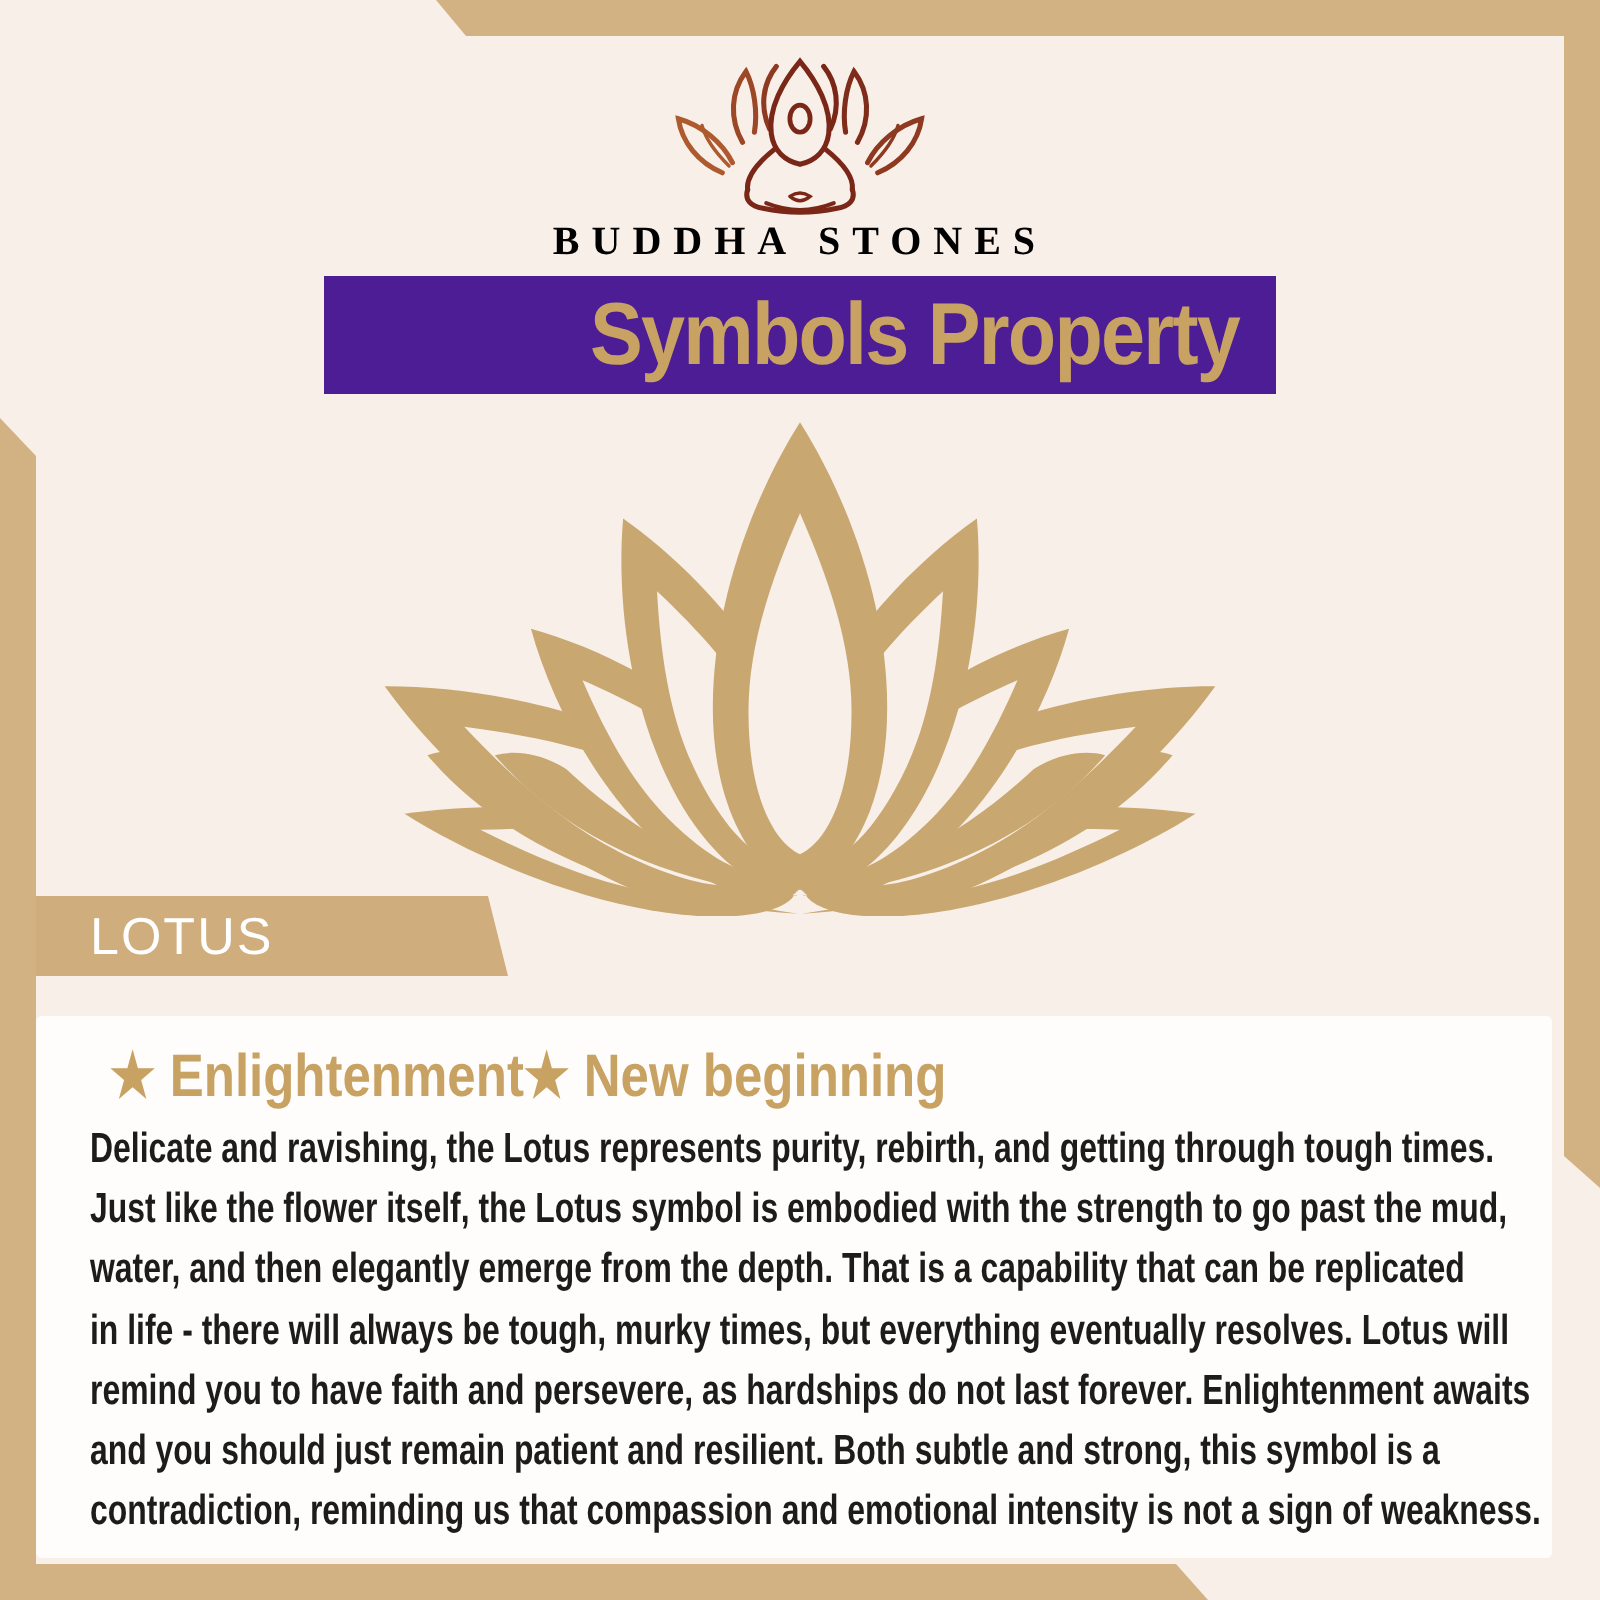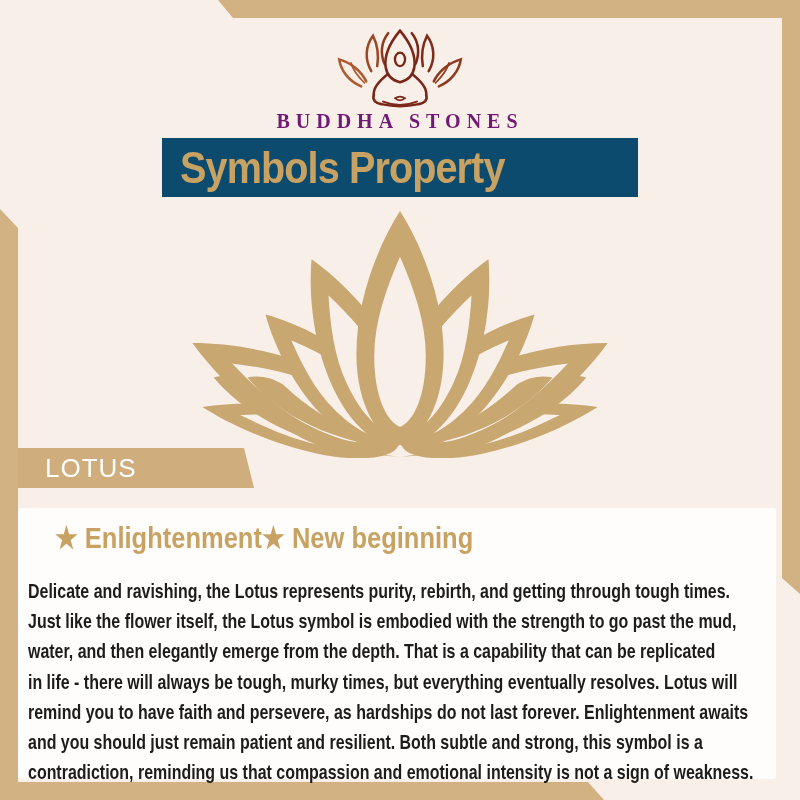--- a/index.html
+++ b/index.html
@@ -20,27 +20,27 @@
     clip-path:polygon(0 0,100% 19px,100% 100%,0 100%);}
   .frame-bottom{left:0;top:782px;width:604px;height:18px;
     clip-path:polygon(0 0,588px 0,100% 100%,0 100%);}
   
   .logo{position:absolute;left:50%;top:27px;transform:translateX(-50%);}
   .brand-name{
     position:absolute;left:0;top:110px;width:100%;
     text-align:center;
     font-family:"Liberation Serif", serif;
     font-size:20px;font-weight:600;letter-spacing:6px;
-    color:#701a75;
+    color:#000000;
   }
   
   .title-banner{
     position:absolute;left:162px;top:138px;width:476px;height:59px;
-    background:#0c4a6e;
-    display:flex;align-items:center;justify-content:flex-start;
+    background:#4c1d95;
+    display:flex;align-items:center;justify-content:flex-end;
   }
   .title-banner span{
     display:inline-block;white-space:nowrap;
     font-size:44px;font-weight:bold;letter-spacing:-1px;
     color:#c8a262;transform:scaleX(.9);
   }
   
   .lotus{position:absolute;left:182px;top:202px;}
   
   .section-ribbon{
@@ -55,21 +55,21 @@
     position:absolute;left:18px;top:508px;width:758px;height:271px;
     background:#fefdfb;border-radius:3px;
     box-sizing:border-box;padding:12px 0 0 0;
   }
   .panel-heading{height:38px;}
   .panel-heading span{
     display:inline-block;white-space:nowrap;
     font-size:30px;font-weight:bold;color:#c8a262;
     transform:scaleX(.85);
   }
-  .body-text{padding-left:10px;margin-top:18px;}
+  .body-text{padding-left:27px;margin-top:2px;}
   .body-line{
     white-space:nowrap;
     font-size:21px;font-weight:bold;color:#1d1c1a;
     line-height:30.2px;
     transform:scaleX(.76);transform-origin:0 50%;
   }
 </style>
 </head>
 <body>
 

